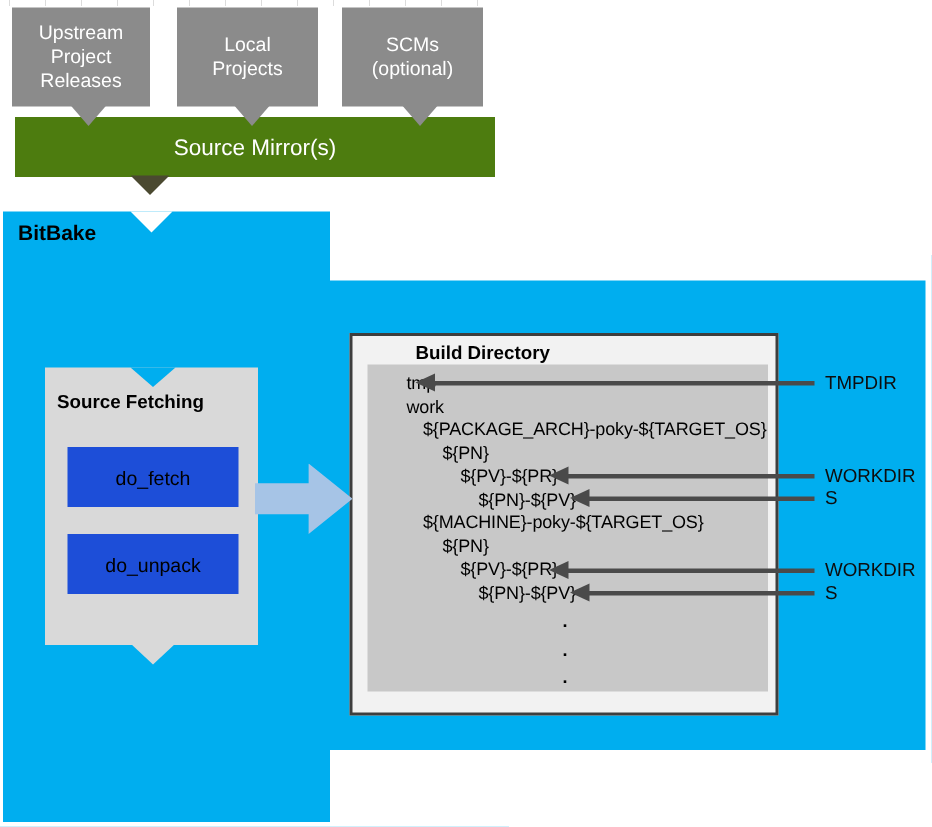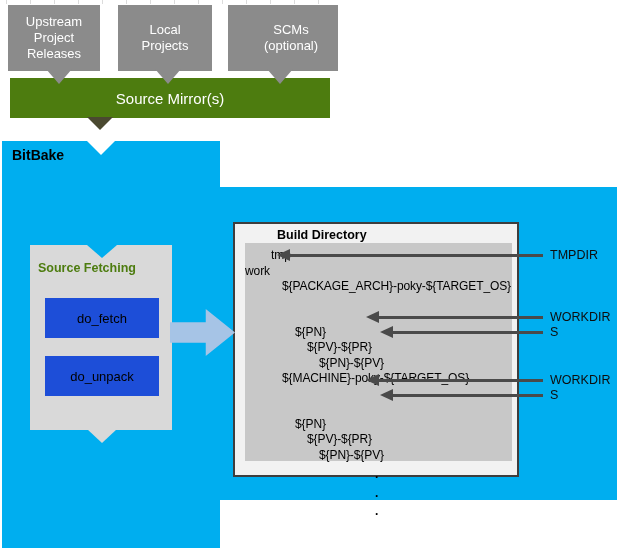--- a/index.html
+++ b/index.html
@@ -11,21 +11,21 @@
 
   
   .ticks{left:6px;top:0;width:318px;height:4px;
     background:repeating-linear-gradient(90deg,#dcdcdc 0 1px,transparent 1px 24px);}
 
   
   .src-box{background:#8b8b8b;color:#ffffff;display:flex;align-items:center;justify-content:center;
     text-align:center;font-size:13px;line-height:16px;white-space:pre-line;z-index:3;}
   .src-box-1{left:8px;top:5px;width:92px;height:66px;}
   .src-box-2{left:118px;top:5px;width:94px;height:66px;}
-  .src-box-3{left:228px;top:5px;width:94px;height:66px;padding-left:16px;}
+  .src-box-3{left:228px;top:5px;width:94px;height:66px;}
 
   .tri-down{width:0;height:0;}
   .src-tail{border-left:13px solid transparent;border-right:13px solid transparent;
     border-top:15px solid #8b8b8b;top:69px;z-index:4;}
   .src-tail-1{left:46px;} .src-tail-2{left:155px;} .src-tail-3{left:267px;}
 
   
   .mirror-bar{left:10px;top:78px;width:320px;height:40px;background:#4d7c0f;color:#ffffff;
     display:flex;align-items:center;justify-content:center;font-size:15px;z-index:3;}
   .mirror-tail{left:87px;top:117px;border-left:13px solid transparent;border-right:13px solid transparent;
@@ -38,38 +38,38 @@
   .cyan-notch{left:87px;top:141px;border-left:14px solid transparent;border-right:14px solid transparent;
     border-top:14px solid #ffffff;z-index:2;}
   .bitbake{left:12px;top:147px;font-size:14px;font-weight:bold;color:#000;z-index:3;}
 
   
   .sf-box{left:30px;top:245px;width:142px;height:185px;background:#d9d9d9;z-index:3;}
   .sf-notch{left:87px;top:245px;border-left:15px solid transparent;border-right:15px solid transparent;
     border-top:13px solid #00aeef;z-index:4;}
   .sf-tail{left:87px;top:429px;border-left:15px solid transparent;border-right:15px solid transparent;
     border-top:14px solid #d9d9d9;z-index:4;}
-  .sf-title{left:38px;top:261px;font-size:12.5px;font-weight:bold;color:#4d7c0f;z-index:4;}
+  .sf-title{left:38px;top:261px;font-size:12.5px;font-weight:bold;color:#000000;z-index:4;}
   .task{left:45px;width:114px;height:40px;background:#1d4ed8;display:flex;align-items:center;
     justify-content:center;font-size:13px;color:#000;z-index:4;}
   .task-fetch{top:298px;} .task-unpack{top:356px;}
 
   
   .big-arrow{left:170px;top:309px;width:65px;height:47px;background:#a6c4e6;z-index:4;
     clip-path:polygon(0% 28%,55% 28%,55% 0%,100% 50%,55% 100%,55% 72%,0% 72%);}
 
   
   .bd-box{left:233px;top:222px;width:286px;height:255px;background:#f2f2f2;
     border:2px solid #3e3e3e;box-sizing:border-box;z-index:3;}
   .bd-title{position:absolute;left:14px;top:4px;font-size:12.5px;font-weight:bold;color:#000;padding-left:28px;}
   .bd-panel{position:absolute;left:10px;top:19px;width:267px;height:218px;background:#c8c8c8;
     padding-top:5px;box-sizing:border-box;}
   .tree-row{height:15.5px;line-height:15.5px;font-size:12px;letter-spacing:-0.1px;color:#000;white-space:nowrap;}
-  .lvl-0{padding-left:14px;margin-left:12px;} .lvl-1{} .lvl-2{padding-left:37px;}
-  .lvl-3{padding-left:50px;margin-top:30px;} .lvl-4{padding-left:62px;} .lvl-5{padding-left:74px;}
+  .lvl-0{padding-left:14px;margin-left:12px;} .lvl-1{padding-left:26px;} .lvl-2{padding-left:37px;}
+  .lvl-3{padding-left:50px;} .lvl-4{padding-left:62px;} .lvl-5{padding-left:74px;}
   .tree-row.dot{padding-left:130px;height:18.5px;line-height:18.5px;font-weight:bold;}
   .tree-row.dot:nth-child(11){margin-top:2px;}
 
   
   .h-arrow{position:absolute;height:3px;background:#4a4a4a;z-index:5;}
   .h-arrow .head{position:absolute;left:-12px;top:-5px;width:0;height:0;
     border-top:6px solid transparent;border-bottom:6px solid transparent;border-right:13px solid #4a4a4a;}
   .ptr-label{position:absolute;left:550px;font-size:12.5px;color:#0d0d0d;z-index:5;}
 </style>
 </head>

